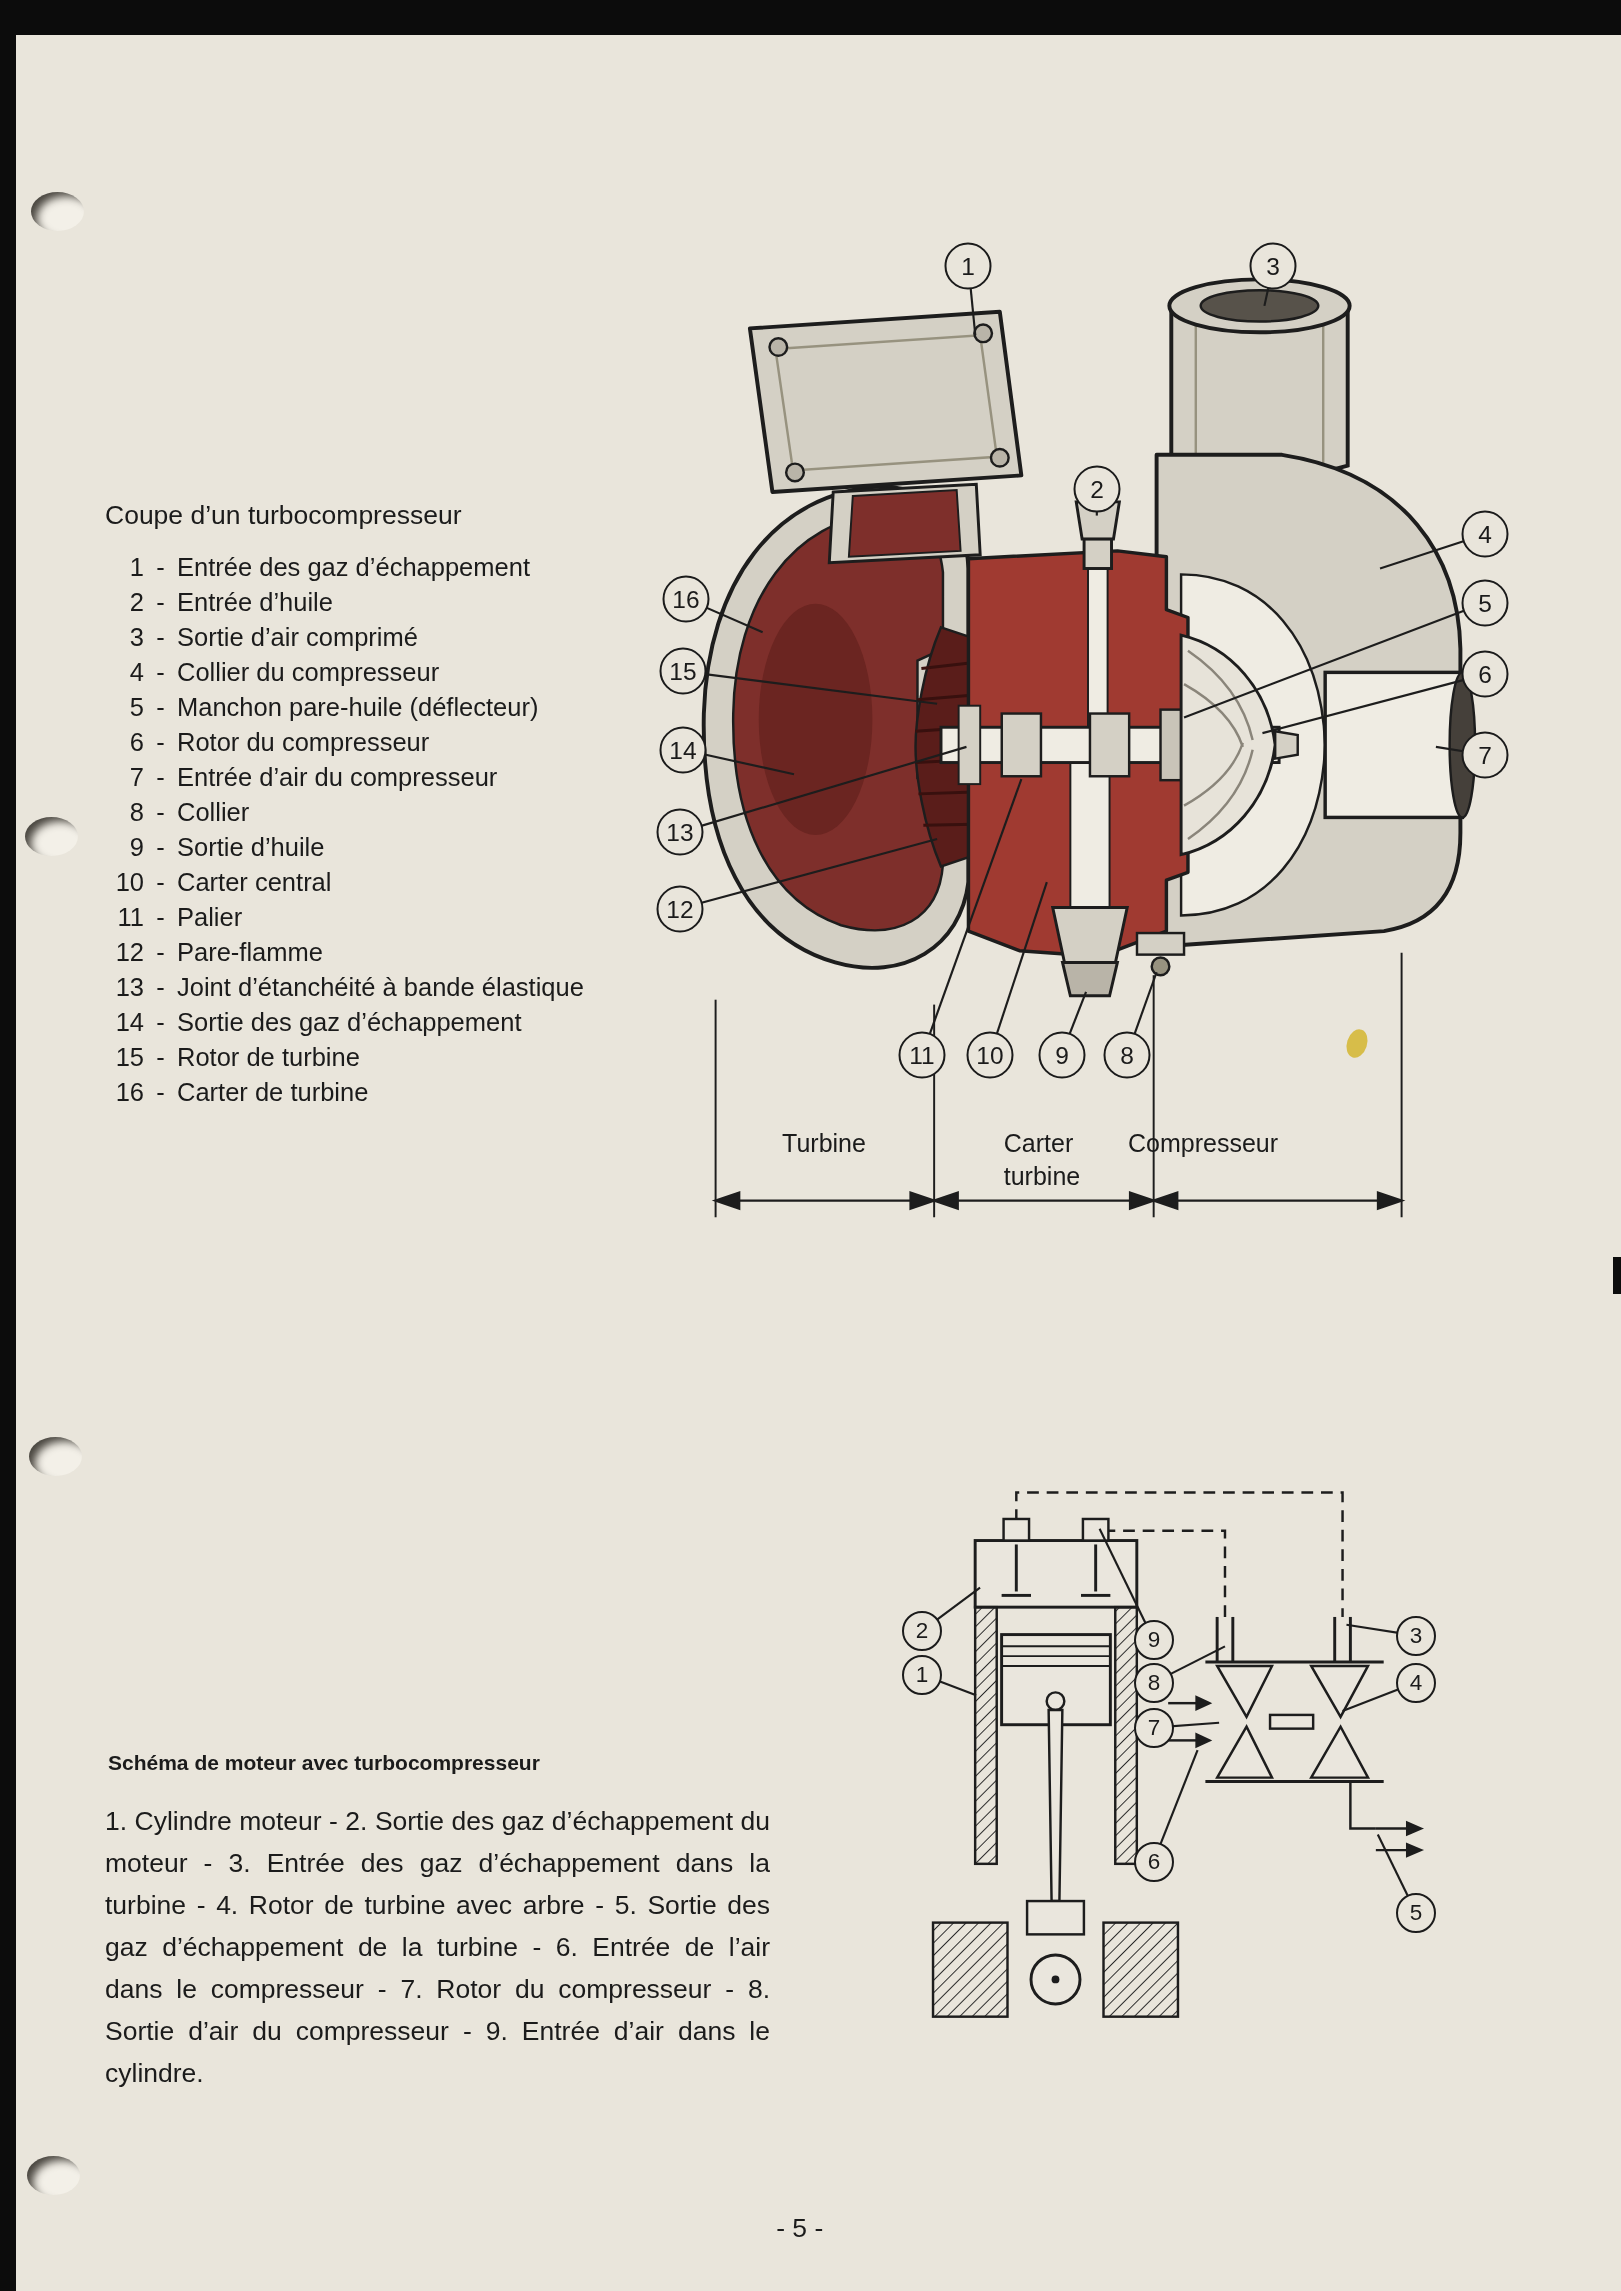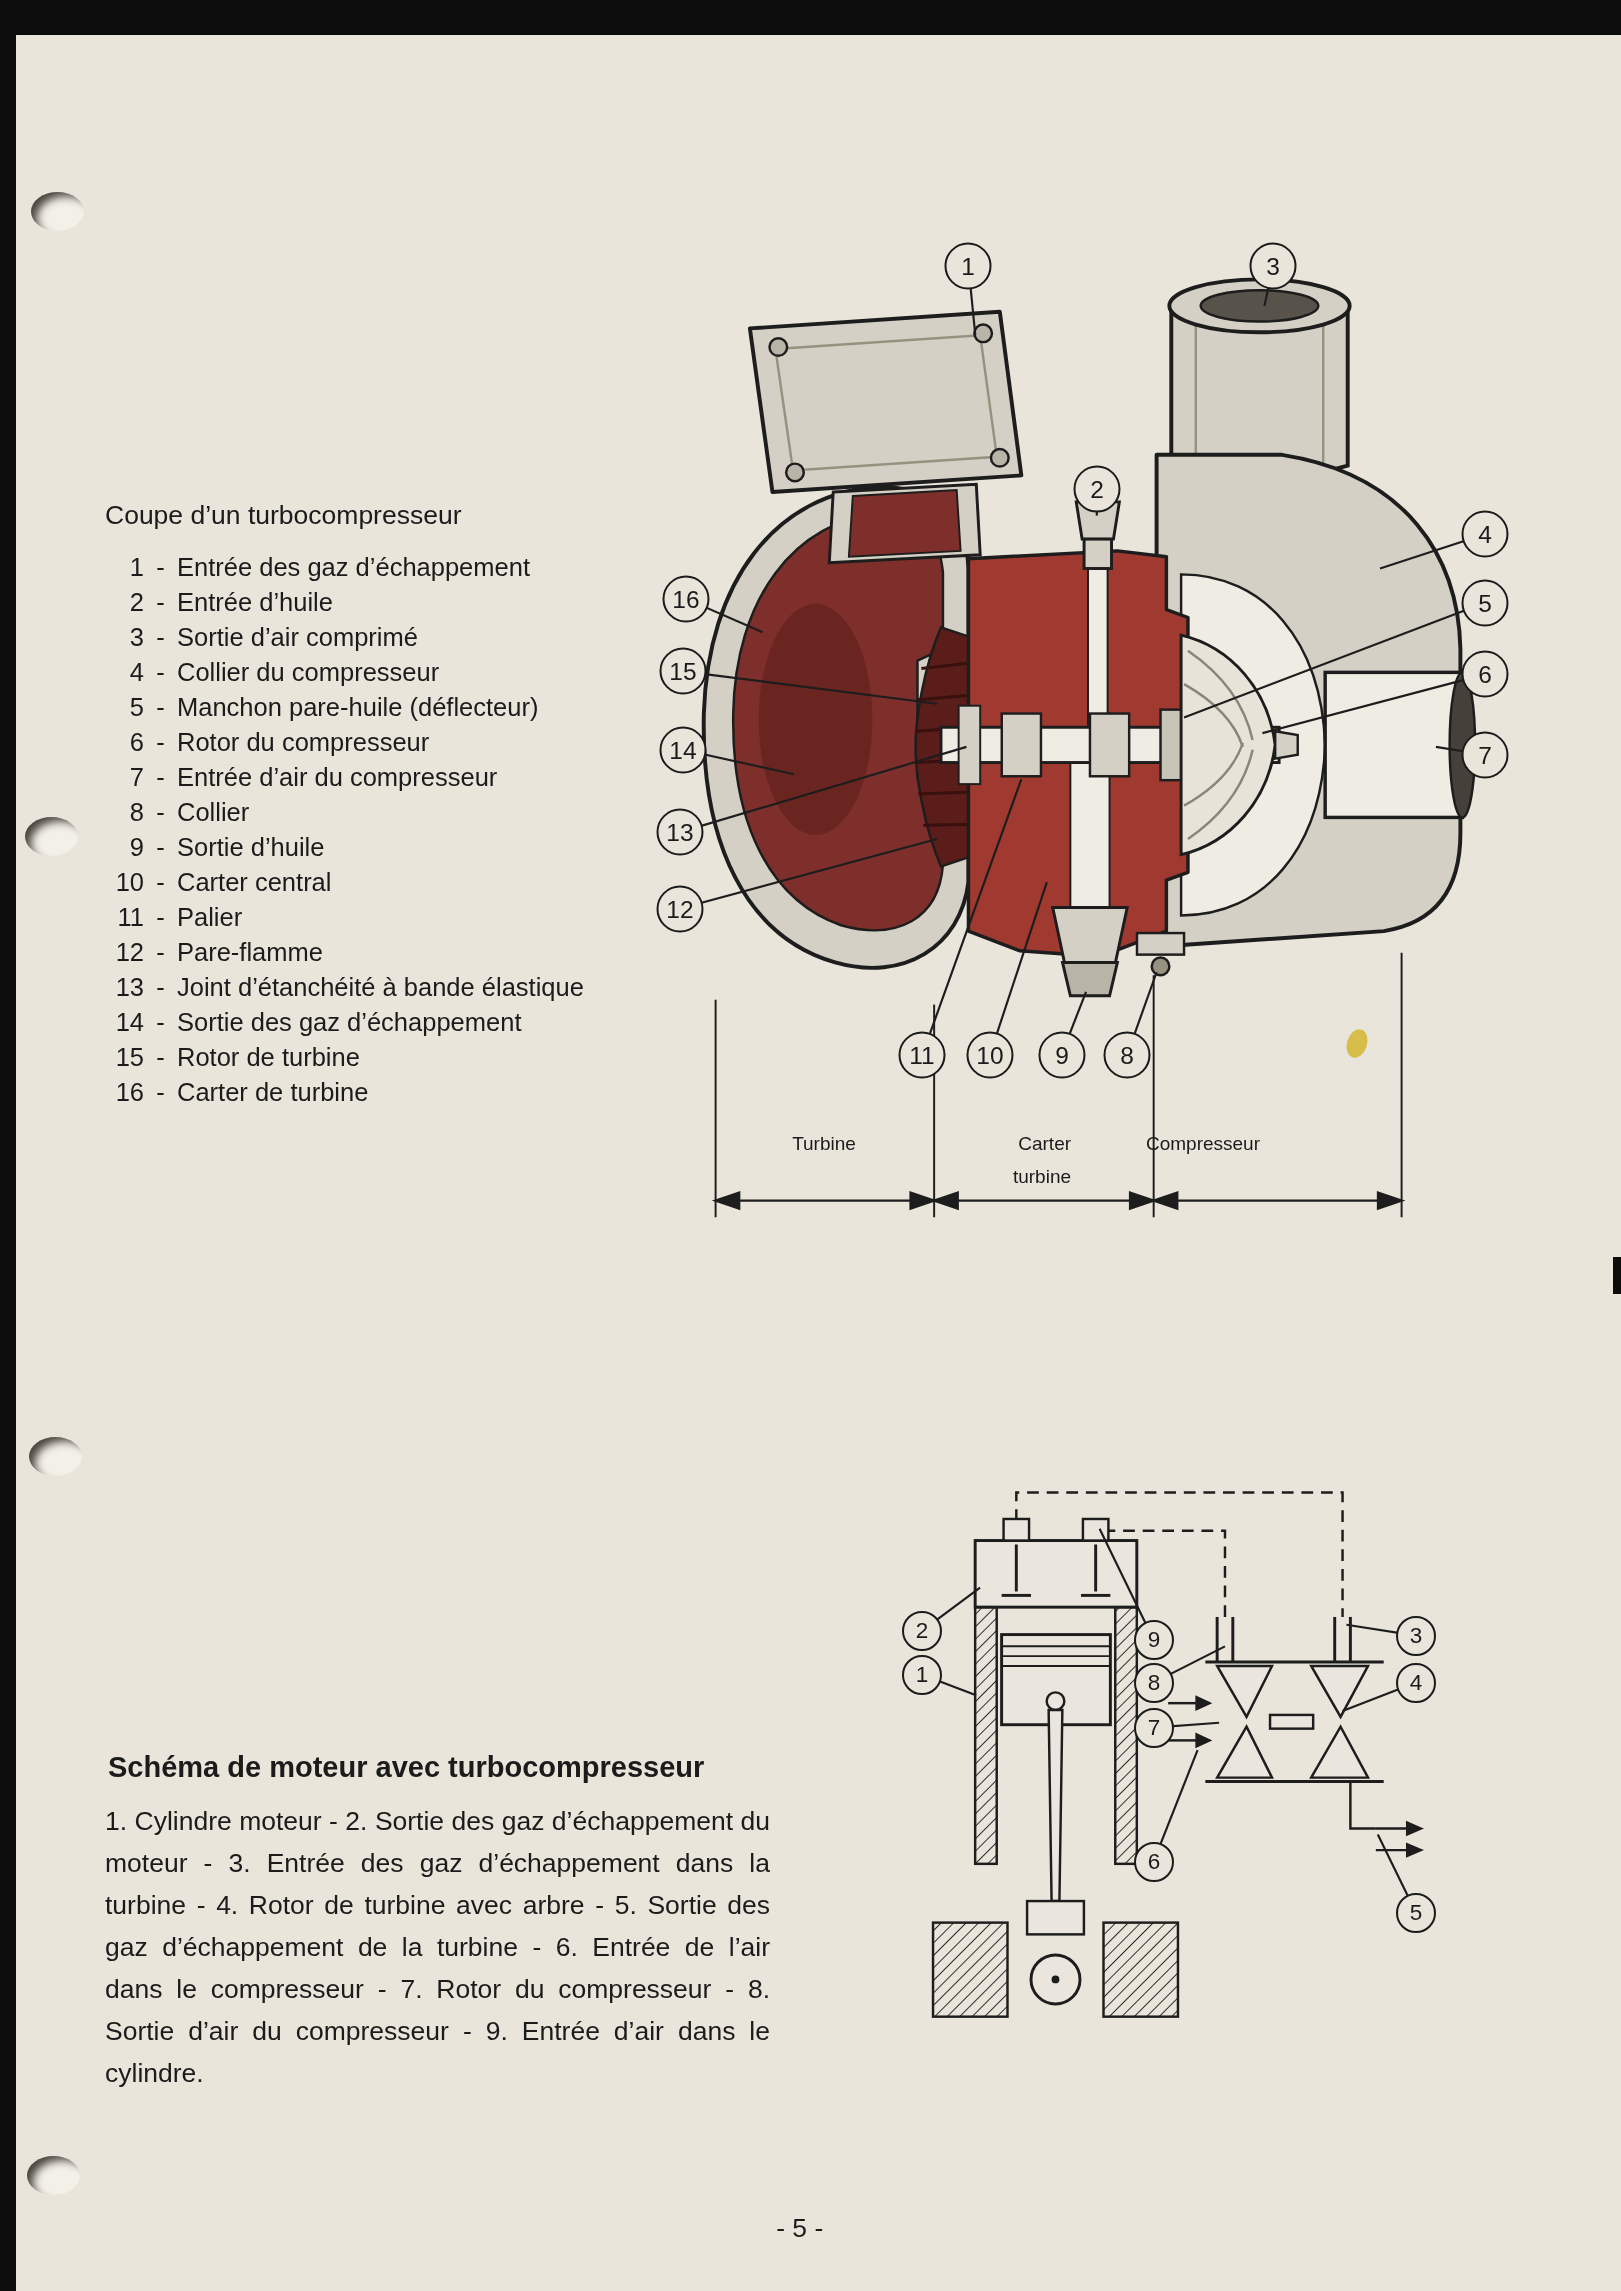--- a/index.html
+++ b/index.html
@@ -23,23 +23,23 @@
   .li-sep{width:33px;text-align:center}
 
   .turbo-svg{position:absolute;left:647px;top:245px;width:882px;height:990px}
   .engine-svg{position:absolute;left:882px;top:1470px;width:588px;height:627px}
 
   .callout{position:absolute;border:2.9px solid #1b1b1b;border-radius:50%;background:#e9e5db;
            display:flex;align-items:center;justify-content:center;transform:translate(-50%,-50%);z-index:5}
   .callout.lg{width:47px;height:47px;font-size:24.5px}
   .callout.sm{width:40px;height:40px;font-size:22.5px}
 
-  .zone-label{position:absolute;transform:translateX(-50%);font-size:19px;line-height:33px;text-align:right}
-
-  .section2-title{position:absolute;left:108px;top:1751px;font-size:29px;font-weight:bold}
+  .zone-label{position:absolute;transform:translateX(-50%);font-size:25px;line-height:33px;text-align:left}
+
+  .section2-title{position:absolute;left:108px;top:1751px;font-size:21px;font-weight:bold}
   .section2-body{position:absolute;left:105px;top:1800px;width:665px;font-size:26.5px;line-height:42px;text-align:justify}
   .page-number{position:absolute;left:15.7px;top:2213px;width:1568px;text-align:center;font-size:26.5px}
 </style>
 </head>
 <body>
 
 <div class="page">
   <div class="bar-top"></div>
   <div class="bar-left"></div>
   <div class="edge-tick"></div>

